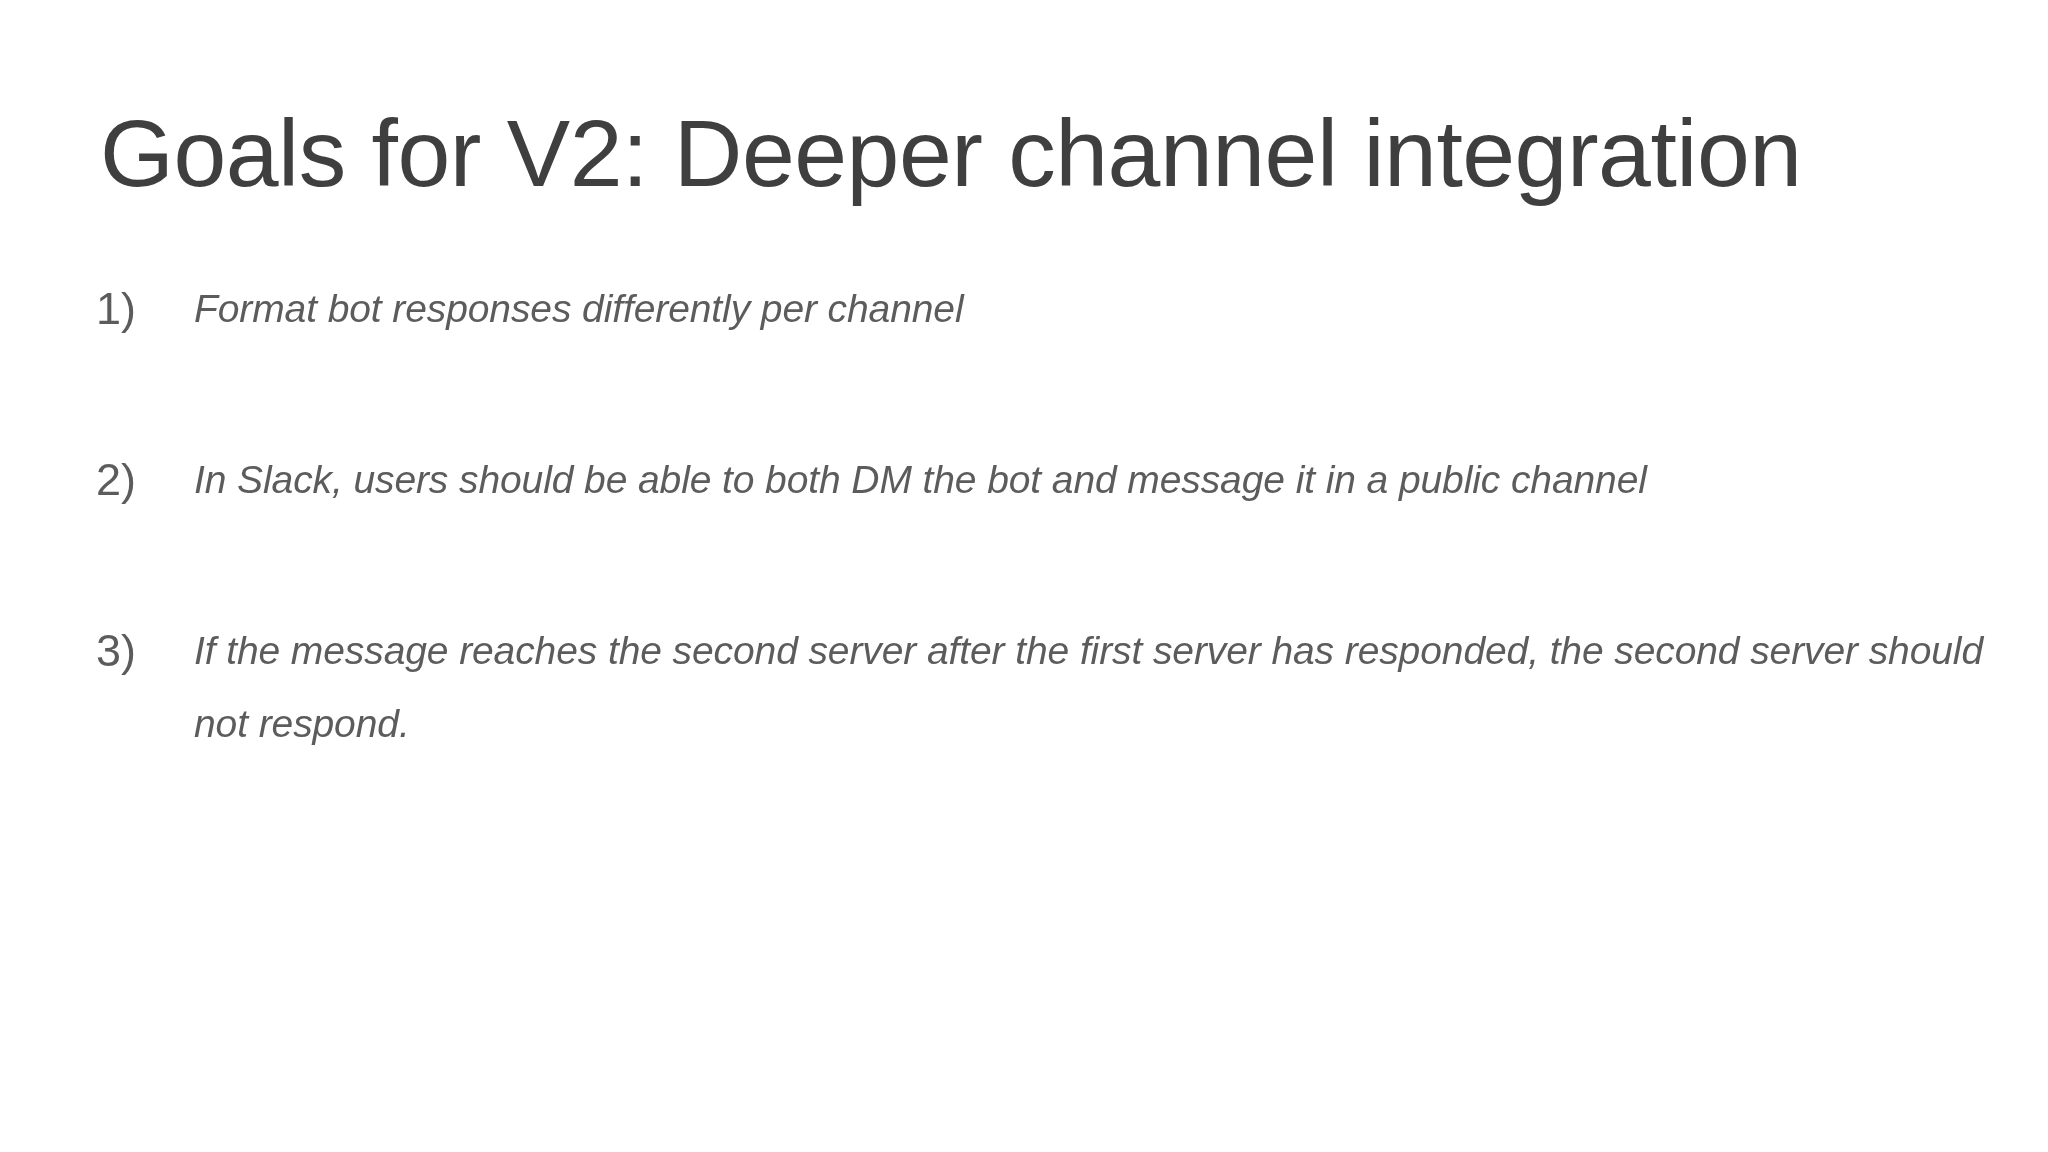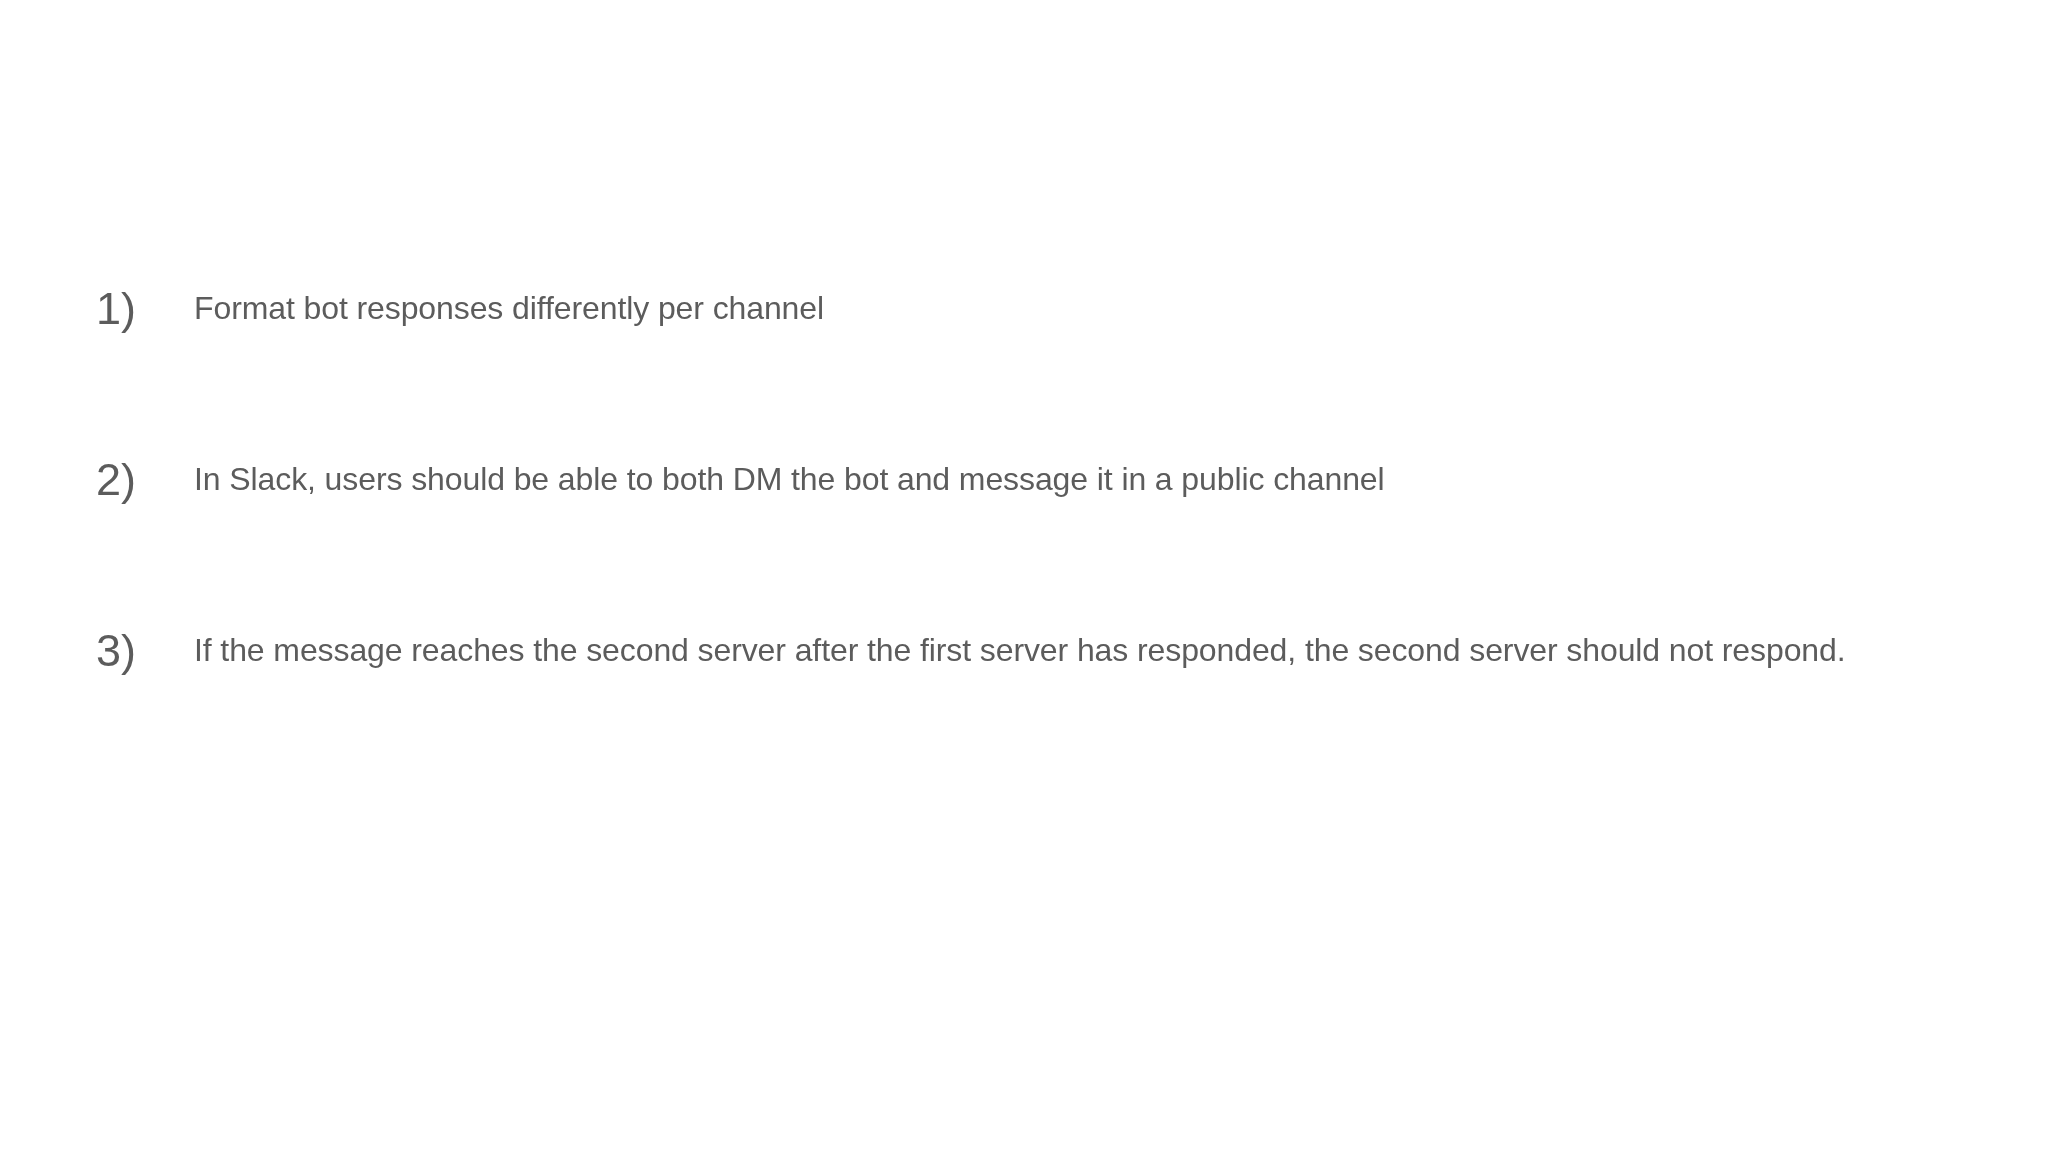--- a/index.html
+++ b/index.html
@@ -59,33 +59,35 @@
     width: 98px;
     color: #5c5c5c;
     font-size: 45px;
     line-height: 73px;
     text-align: left;
   }
 
   .item-text {
     flex: 1 1 auto;
     color: #5c5c5c;
-    font-size: 32px;
+    font-size: 39px;
     line-height: 73px;
+    font-style: italic;
   }
 
   
   .spacer-1 { height: 98px; }
   .spacer-2 { height: 98px; }
 </style>
 </head>
 <body>
 
 <div class="slide">
 
+  <div class="slide-title">Goals for V2: Deeper channel integration</div>
 
   <div class="body-list">
 
     <div class="list-item">
       <div class="item-marker">1)</div>
       <div class="item-text">Format bot responses differently per channel</div>
     </div>
 
     <div class="spacer-1"></div>
 

